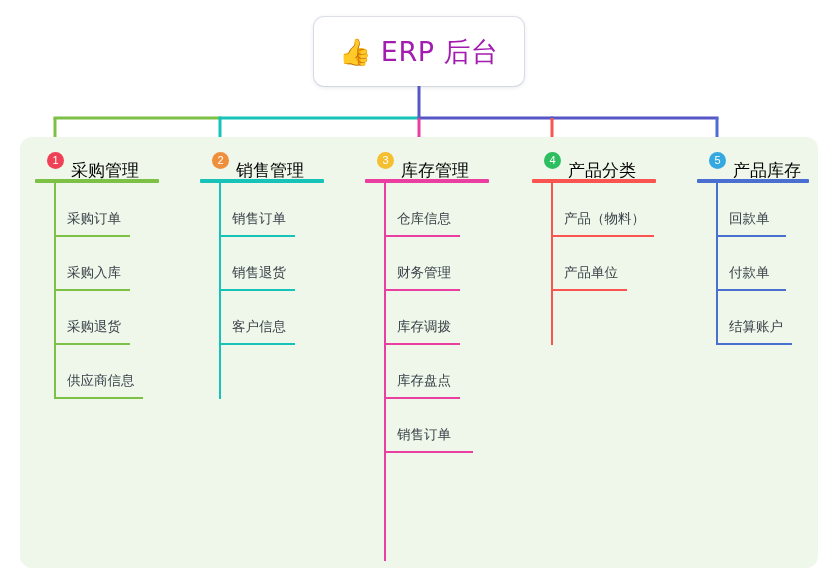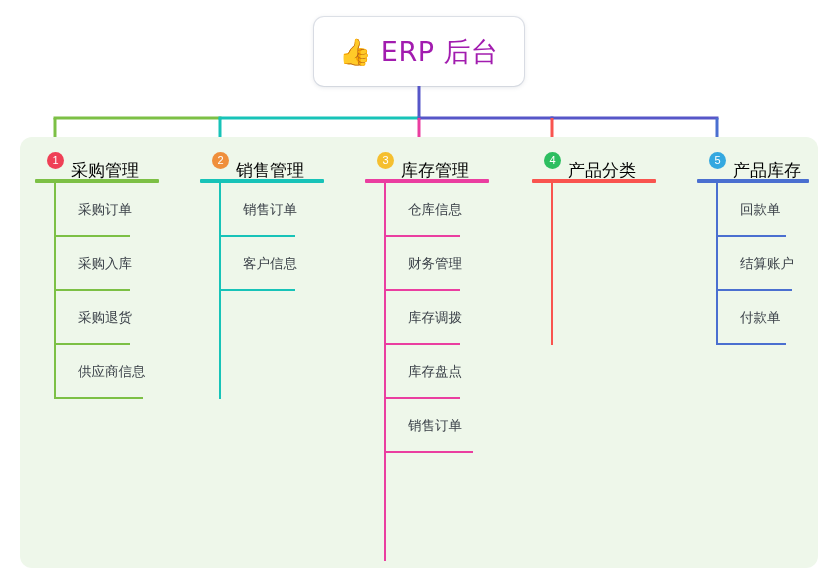--- a/index.html
+++ b/index.html
@@ -114,25 +114,24 @@
     width: 2px;
   }
   .item {
     position: relative;
     height: 54px;
     box-sizing: border-box;
   }
   .item-label {
     position: absolute;
     left: 32px;
-    bottom: 18px;
+    bottom: 9px;
     font-size: 13.5px;
     color: #3a4048;
     white-space: nowrap;
-    margin-left: 11px;
   }
   .item-rule {
     position: absolute;
     left: 19px;
     bottom: 0;
     height: 2px;
   }
 </style>
 </head>
 <body>
@@ -190,20 +189,24 @@
         <span class="col-title">销售管理</span>
       </div>
       <div class="head-rule" style="width: 124px; background: rgb(23, 195, 184);"></div>
       <div class="items">
         <div class="spine" style="background: rgb(23, 195, 184); height: 216px;"></div>
         <div class="item">
           <div class="item-label">销售订单</div>
           <div class="item-rule" style="width: 76px; background: rgb(23, 195, 184);"></div>
         </div>
         <div class="item">
+          <div class="item-label">销售退货</div>
+          <div class="item-rule" style="width: 76px; background: rgb(23, 195, 184);"></div>
+        </div>
+        <div class="item">
           <div class="item-label">客户信息</div>
           <div class="item-rule" style="width: 76px; background: rgb(23, 195, 184);"></div>
         </div>
       </div>
     </div>
     <div class="column" style="left: 365px; top: 146px;">
       <div class="col-head">
         <span class="badge" style="background: rgb(245, 191, 47);">3</span>
         <span class="col-title">库存管理</span>
       </div>
@@ -233,37 +236,45 @@
       </div>
     </div>
     <div class="column" style="left: 532px; top: 146px;">
       <div class="col-head">
         <span class="badge" style="background: rgb(45, 190, 96);">4</span>
         <span class="col-title">产品分类</span>
       </div>
       <div class="head-rule" style="width: 124px; background: rgb(249, 84, 79);"></div>
       <div class="items">
         <div class="spine" style="background: rgb(249, 84, 79); height: 162px;"></div>
+        <div class="item">
+          <div class="item-label">产品（物料）</div>
+          <div class="item-rule" style="width: 103px; background: rgb(249, 84, 79);"></div>
+        </div>
+        <div class="item">
+          <div class="item-label">产品单位</div>
+          <div class="item-rule" style="width: 76px; background: rgb(249, 84, 79);"></div>
+        </div>
       </div>
     </div>
     <div class="column" style="left: 697px; top: 146px;">
       <div class="col-head">
         <span class="badge" style="background: rgb(52, 168, 224);">5</span>
         <span class="col-title">产品库存</span>
       </div>
       <div class="head-rule" style="width: 112px; background: rgb(74, 111, 208);"></div>
       <div class="items">
         <div class="spine" style="background: rgb(74, 111, 208); height: 162px;"></div>
         <div class="item">
           <div class="item-label">回款单</div>
           <div class="item-rule" style="width: 70px; background: rgb(74, 111, 208);"></div>
         </div>
         <div class="item">
+          <div class="item-label">付款单</div>
+          <div class="item-rule" style="width: 70px; background: rgb(74, 111, 208);"></div>
+        </div>
+        <div class="item">
           <div class="item-label">结算账户</div>
           <div class="item-rule" style="width: 76px; background: rgb(74, 111, 208);"></div>
         </div>
-        <div class="item">
-          <div class="item-label">付款单</div>
-          <div class="item-rule" style="width: 70px; background: rgb(74, 111, 208);"></div>
-        </div>
       </div>
     </div>
   </div>
 
 </body></html>

